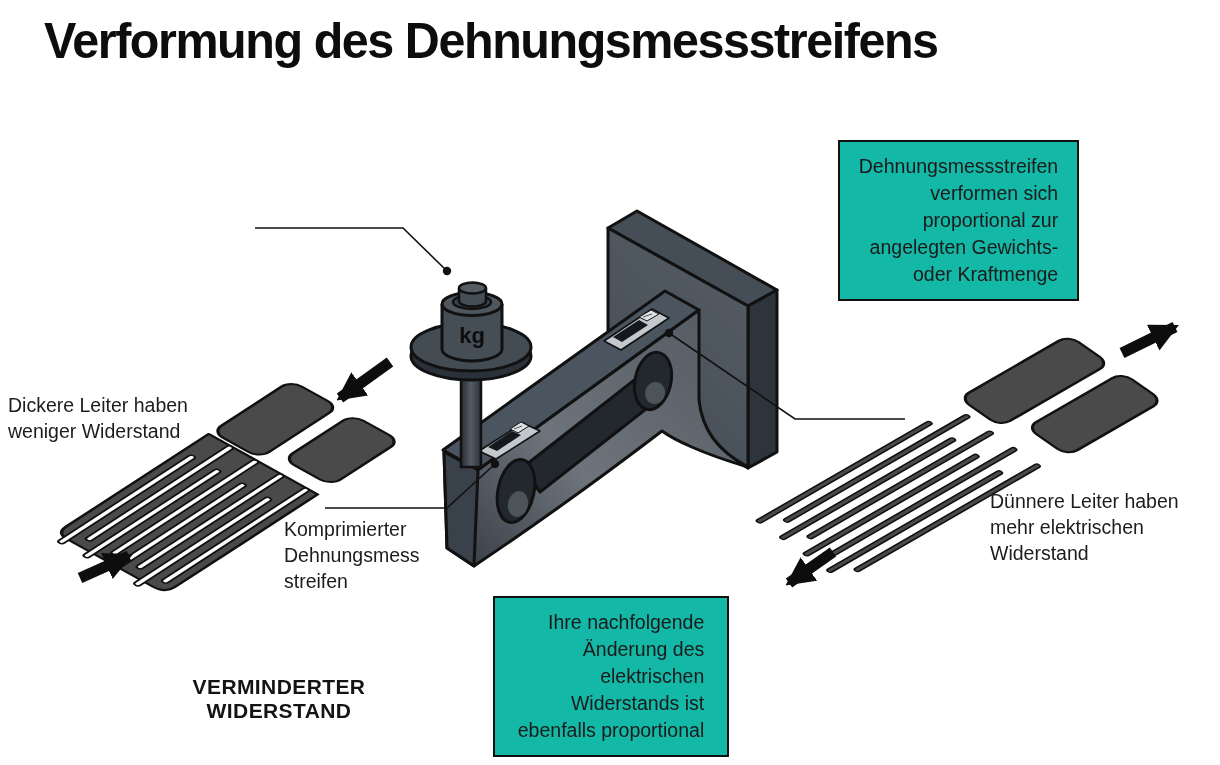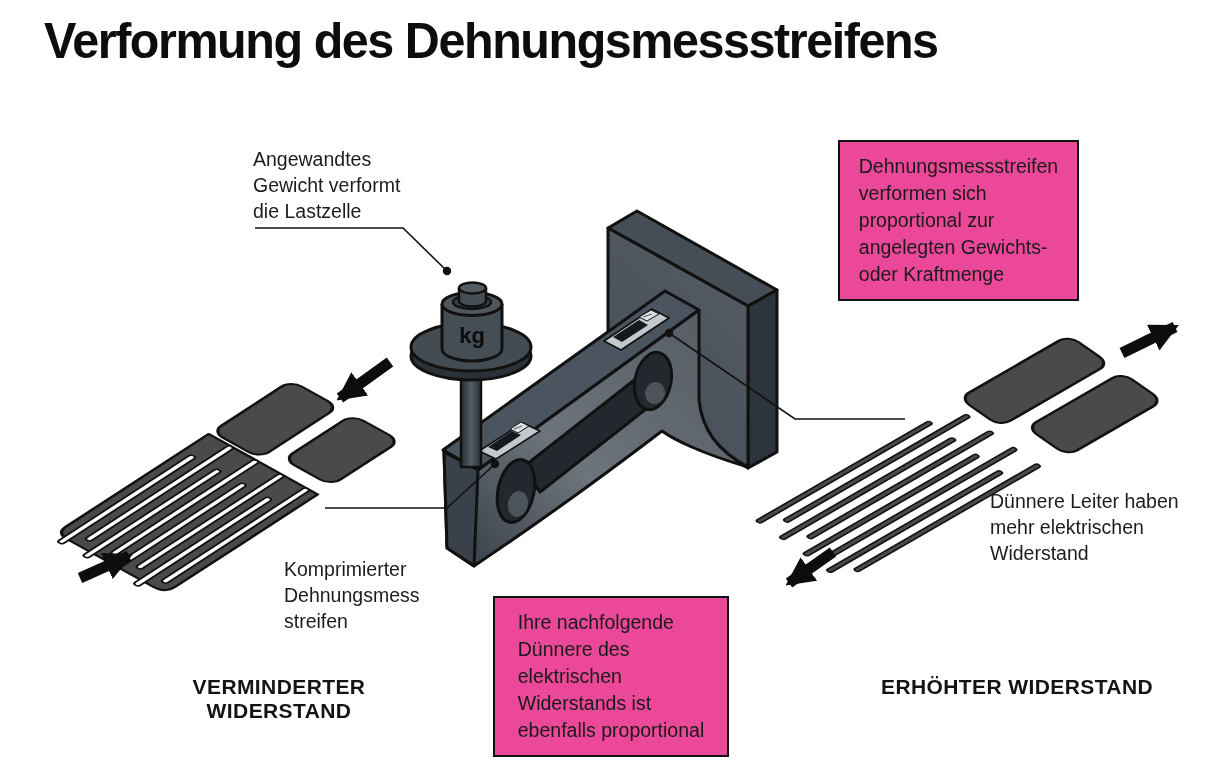--- a/index.html
+++ b/index.html
@@ -6,25 +6,25 @@
   body{width:1220px;height:765px;position:relative;overflow:hidden;
        font-family:"Liberation Sans", sans-serif;color:#1a1a1a;}
   .stage{position:absolute;inset:0;width:1220px;height:765px;}
   svg.art{position:absolute;left:0;top:0;z-index:1;}
   .txt{position:absolute;z-index:2;white-space:pre-line;}
   .title{left:44px;top:12px;font-size:50px;font-weight:800;letter-spacing:-1.5px;
          color:#0d0d0d;transform:scaleX(.97);transform-origin:left top;}
   .label{font-size:19.5px;line-height:26px;color:#1c1c1c;}
   .lbl-applied{left:253px;top:146px;}
   .lbl-thicker{left:8px;top:392px;}
-  .lbl-compressed{left:284px;top:516px;margin-top:40px;}
+  .lbl-compressed{left:284px;top:516px;}
   .lbl-stretched{left:806px;top:334px;}
   .lbl-thinner{left:990px;top:488px;}
-  .note{border:2px solid #111;background:#ec4899;display:flex;align-items:center;
-        justify-content:center;text-align:left;font-size:19.5px;line-height:27px;
+  .note{border:2px solid #111;background:#14b8a6;display:flex;align-items:center;
+        justify-content:center;text-align:right;font-size:19.5px;line-height:27px;
         box-sizing:border-box;padding:4px 6px;}
   .note-top{left:838px;top:140px;width:241px;height:161px;}
   .note-bottom{left:493px;top:596px;width:236px;height:161px;}
   .caption{font-size:21px;font-weight:700;letter-spacing:.4px;text-align:center;
            color:#141414;margin-top:16px;}
   .cap-left{left:118px;top:659px;width:322px;}
   .cap-right{left:878px;top:659px;width:278px;}
 </style>
 </head>
 <body>
@@ -145,43 +145,41 @@
     <circle cx="447" cy="271" r="4.2" fill="#111" stroke="none"></circle>
     <polyline points="325,508 447,508 495,464"></polyline>
     <circle cx="495" cy="464" r="4.2" fill="#111" stroke="none"></circle>
     <polyline points="905,419 795,419 669,333"></polyline>
     <circle cx="669" cy="333" r="4.2" fill="#111" stroke="none"></circle>
   </g>
 </svg>
 
 <div class="txt title">Verformung des Dehnungsmessstreifens</div>
 
-<div class="txt label lbl-applied">Angewandtes
-Gewicht verformt
-die Lastzelle</div>
 
+<div class="txt label lbl-thicker">Dickere Leiter haben
+weniger Widerstand</div>
 
 <div class="txt label lbl-compressed">Komprimierter
 Dehnungsmess
 streifen</div>
 
 
 <div class="txt label lbl-thinner">Dünnere Leiter haben
 mehr elektrischen
 Widerstand</div>
 
 <div class="txt note note-top">Dehnungsmessstreifen
 verformen sich
 proportional zur
 angelegten Gewichts-
 oder Kraftmenge</div>
 
 <div class="txt note note-bottom">Ihre nachfolgende
-Dünnere des
+Änderung des
 elektrischen
 Widerstands ist
 ebenfalls proportional</div>
 
 <div class="txt caption cap-left">VERMINDERTER WIDERSTAND</div>
 
-<div class="txt caption cap-right">ERHÖHTER WIDERSTAND</div>
 
 </div>
 
 </body></html>

